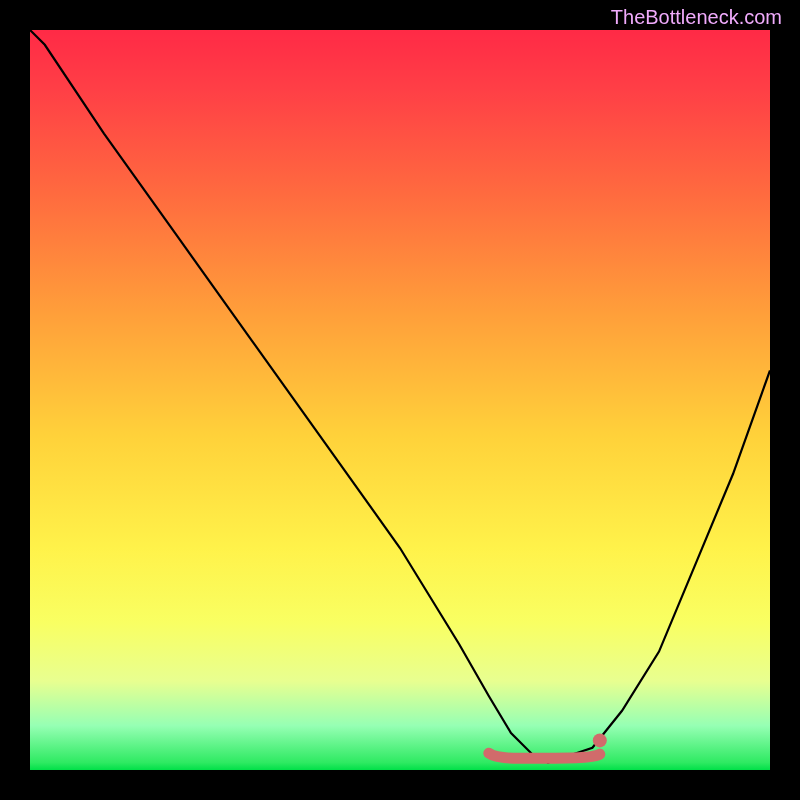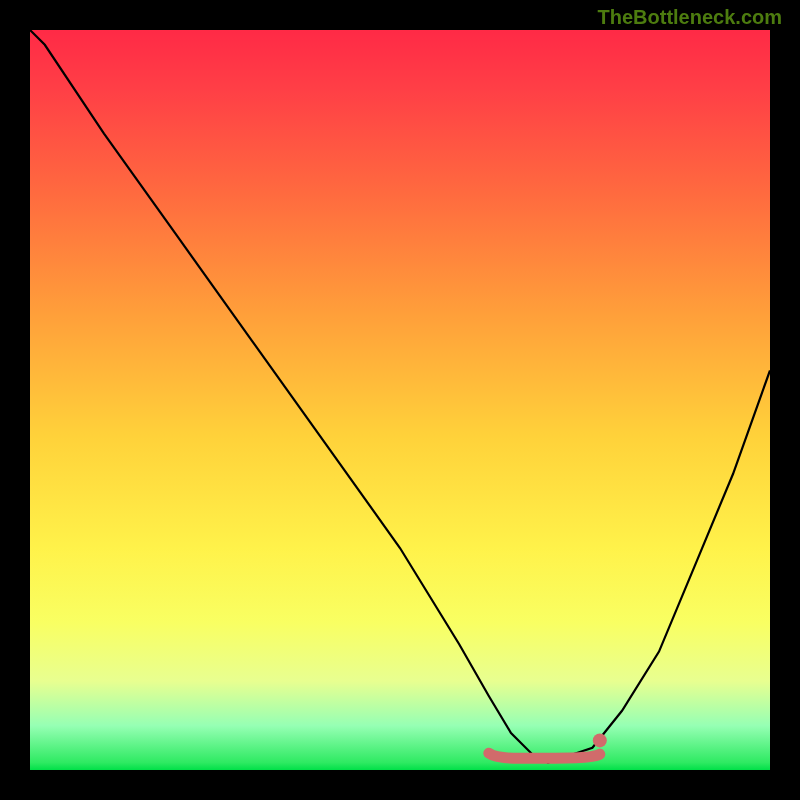--- a/index.html
+++ b/index.html
@@ -8,23 +8,23 @@
     height: 800px;
     background: #000;
     position: relative;
     font-family: Arial, sans-serif;
     overflow: hidden;
   }
   .watermark {
     position: absolute;
     top: 6px;
     right: 18px;
-    color: #4d7c0f;
+    color: #f0abfc;
     font-size: 20px;
-    font-weight: 700;
+    font-weight: 400;
     z-index: 10;
   }
   .plot-area {
     position: absolute;
     left: 30px;
     top: 30px;
     width: 740px;
     height: 740px;
   }
   .gradient-bg {

